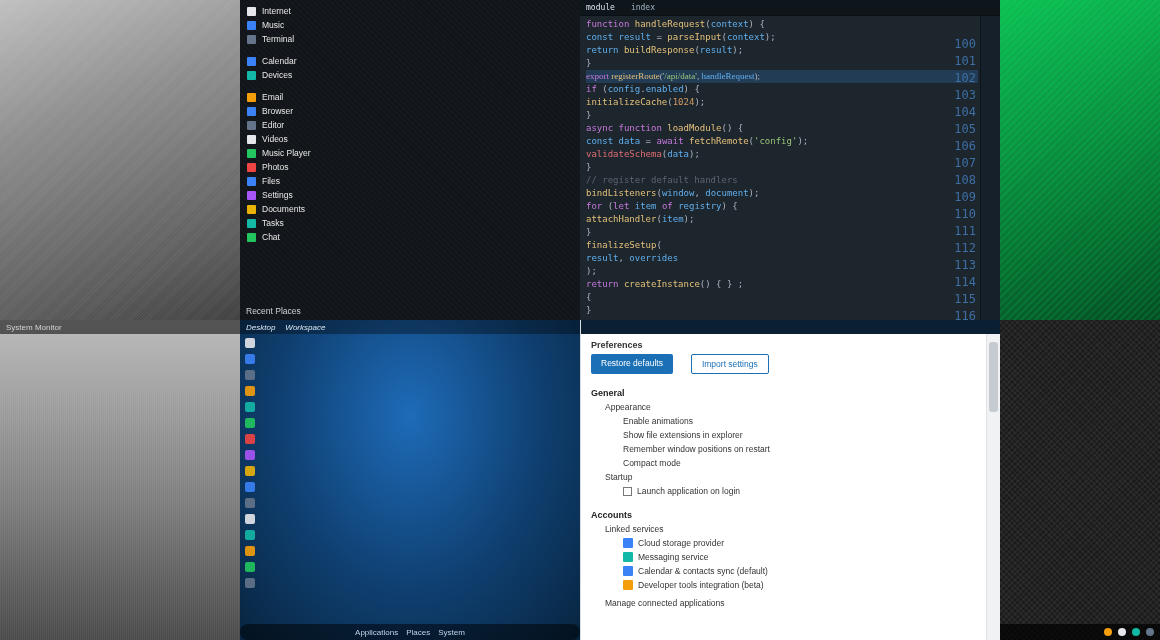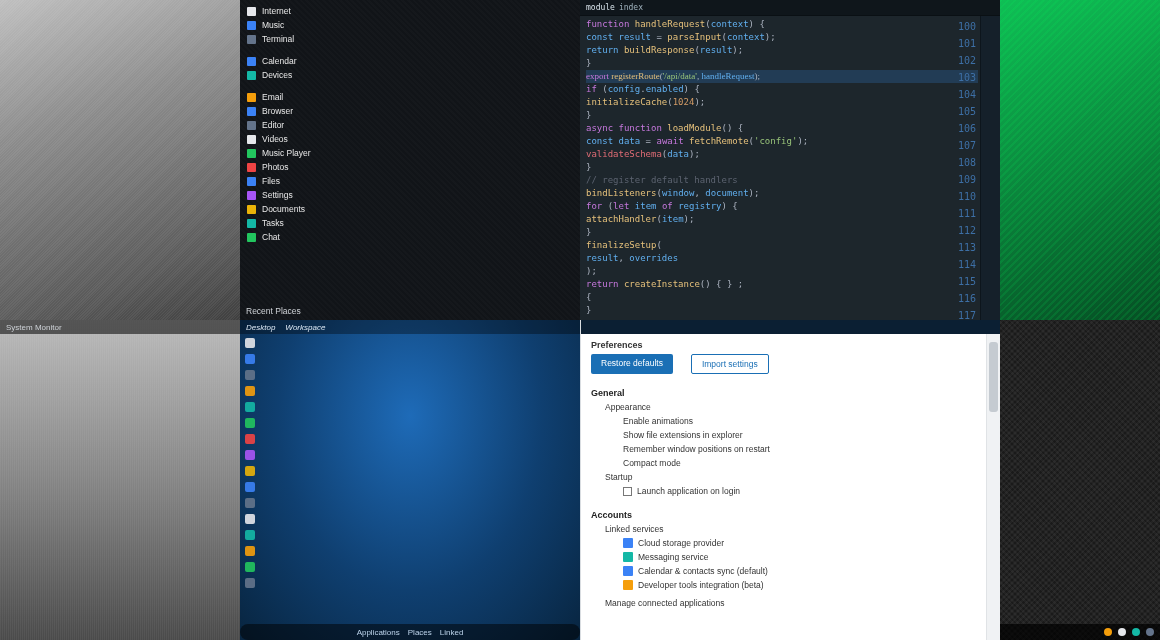--- a/index.html
+++ b/index.html
@@ -54,21 +54,21 @@
     color: #cfd8dc;
     font-family: Consolas, Menlo, monospace;
     font-size: 9px; line-height: 13px;
     padding: 4px 6px 4px 6px;
     position: relative;
     overflow: hidden;
   }
   .code-titlebar {
     position: absolute; top: 0; left: 0; right: 0; height: 16px;
     background: #0f161b;
-    display: flex; align-items: center; gap: 4px;
+    display: flex; align-items: center; gap: 16px;
     padding: 0 6px; font-size: 8px; color: #9fb2bd;
     border-bottom: 1px solid #0a1014;
   }
   .code-titlebar .tab { color: #d7e3ea; }
   .code-body { position: absolute; top: 18px; left: 6px; right: 22px; bottom: 0; overflow: hidden; }
   .code-body .hl-line { background: rgba(38,79,120,0.55); display:block;font-family:Liberation Serif, serif; }
   .tok-kw   { color: #c678dd; }
   .tok-fn   { color: #e5c07b; }
   .tok-str  { color: #98c379; }
   .tok-num  { color: #d19a66; }
@@ -77,21 +77,21 @@
   .tok-err  { color: #e06c75; }
   .tok-cmt  { color: #5c6370; }
   .code-scroll {
     position: absolute; top: 16px; right: 0; bottom: 0; width: 20px;
     background: #15202a;
     border-left: 1px solid #0d151c;
   }
   .code-ruler {
     position: absolute; right: 20px; top: 16px; bottom: 0; width: 40px;
     display: flex; flex-direction: column; align-items: flex-end;
-    padding: 2px 4px 0 0; color: #3d6fa5; font-size: 10px; line-height: 17px;
+    padding: 20px 4px 0 0; color: #3d6fa5; font-size: 12px; line-height: 17px;
   }
 
   
   .tr-green {
     grid-column: 5 / 6; grid-row: 1 / 2;
     background:
       repeating-linear-gradient(135deg, rgba(0,255,90,0.12) 0 2px, rgba(0,0,0,0) 2px 5px),
       linear-gradient(160deg, #0fbf55 0%, #0b8e40 45%, #064e24 100%);
   }
 
@@ -361,21 +361,21 @@
         <div class="d sq c-slate"></div>
         <div class="d sq c-white"></div>
         <div class="d sq c-teal"></div>
         <div class="d sq c-orange"></div>
         <div class="d sq c-green"></div>
         <div class="d sq c-slate"></div>
       </div>
     <div class="blue-taskbar" id="blue-taskbar">
         <span>Applications</span>
         <span>Places</span>
-        <span>Linked</span>
+        <span>System</span>
       </div>
   </div>
 
   <div class="settings">
     <div class="topstrip"></div>
     <div class="hdr">Preferences</div>
     <div class="btnrow">
       <div class="pill primary">Restore defaults</div>
       <div class="pill secondary">Import settings</div>
     </div>

